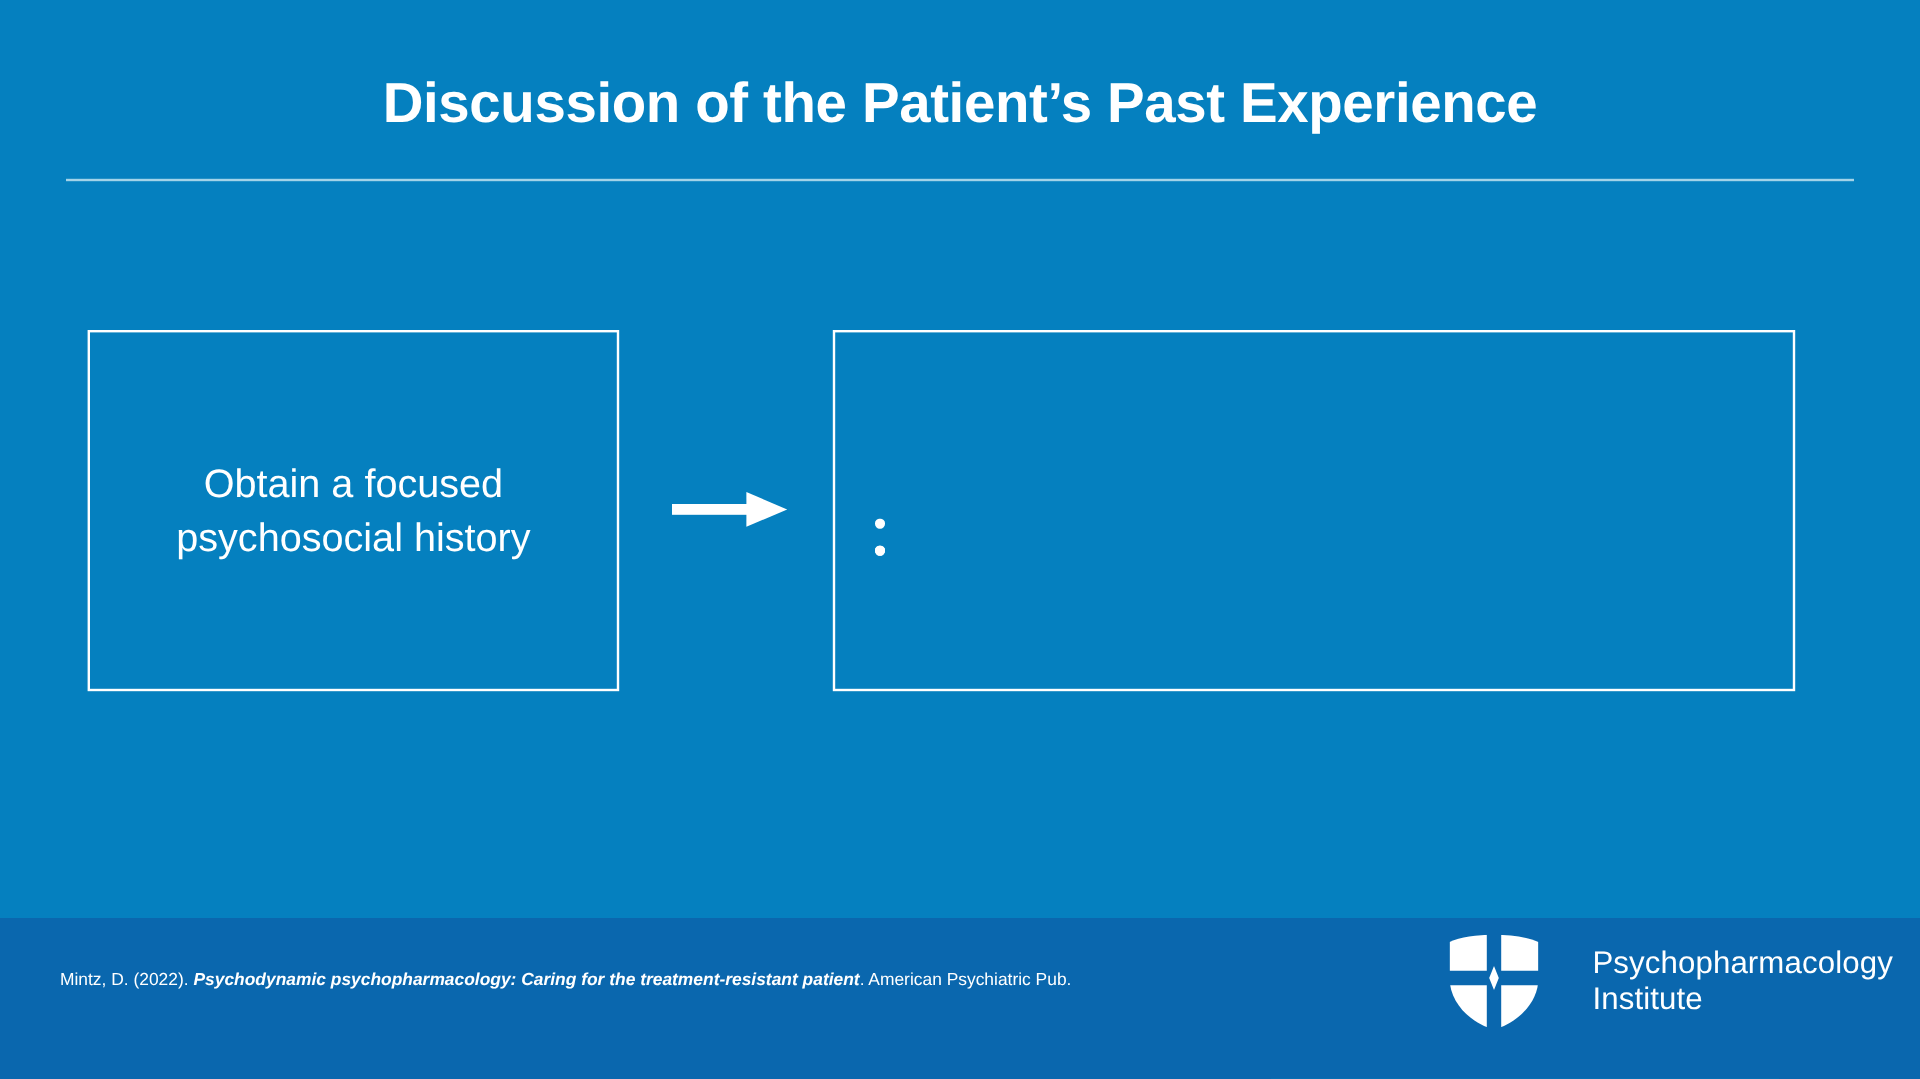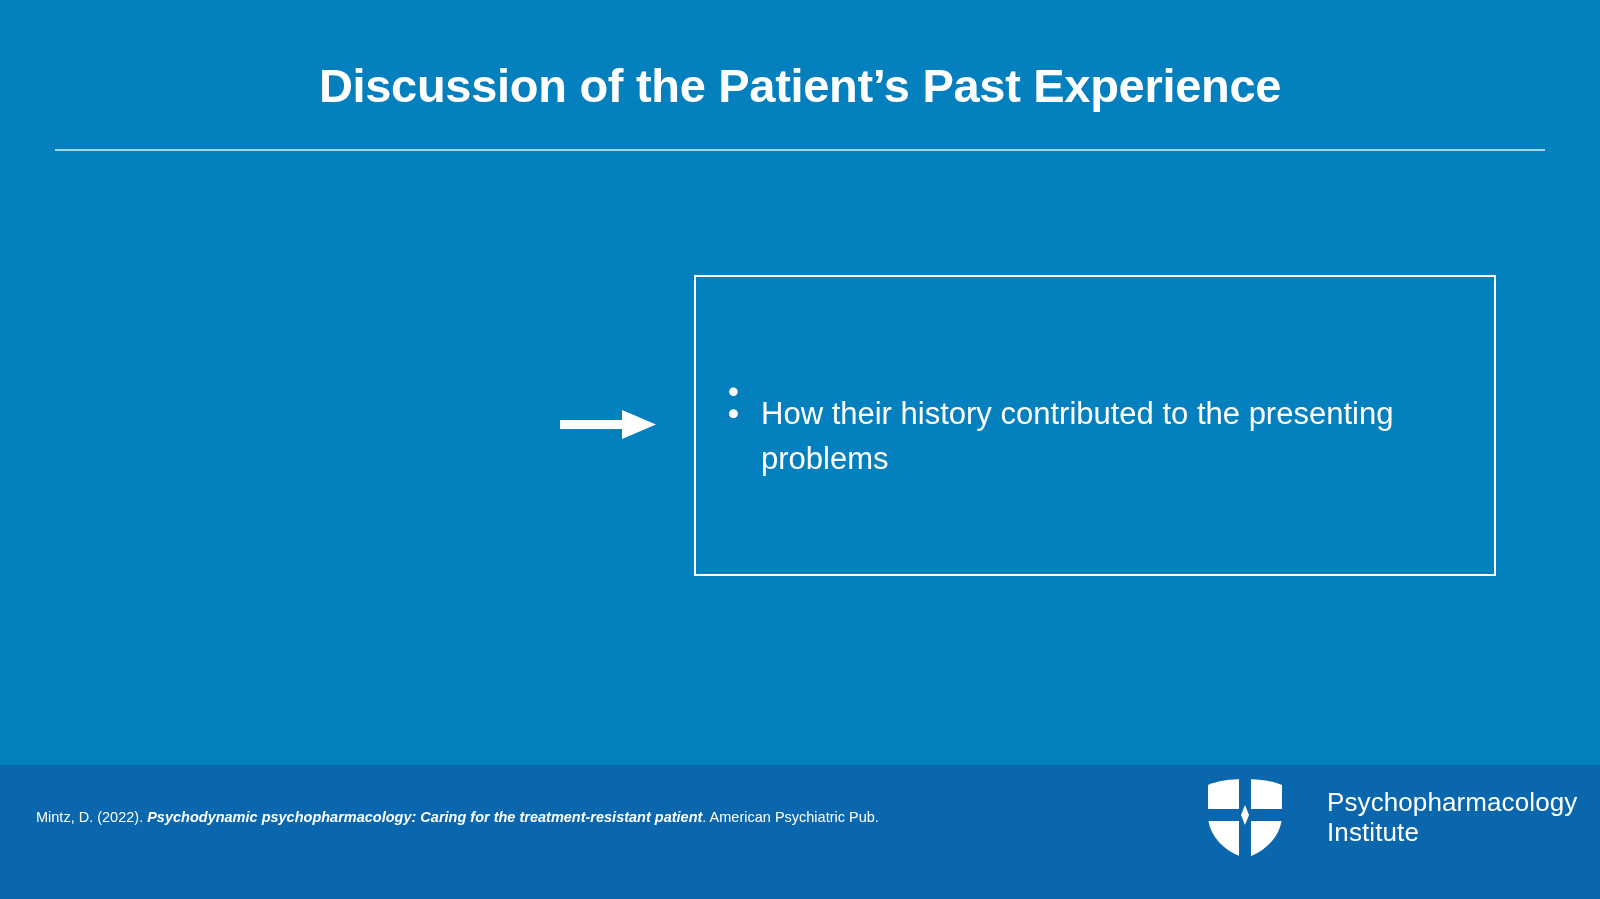--- a/index.html
+++ b/index.html
@@ -126,21 +126,21 @@
   .footer-band {
     position: absolute;
     left: 0;
     top: 765px;
     width: 1600px;
     height: 134px;
     background: #0a67ae;
   }
   .citation {
     position: absolute;
-    left: 36px;
+    left: 50px;
     top: 808px;
     width: 1100px;
     color: #ffffff;
     font-size: 14.5px;
     line-height: 1.3;
     font-family: "Liberation Sans", sans-serif;
     white-space: nowrap;
   }
   .citation .cit-title {
     font-style: italic;
@@ -177,39 +177,42 @@
 </head>
 <body>
 
 <div class="slide">
 
   <div class="title-block">
     <h1 class="slide-title">Discussion of the Patient’s Past Experience</h1>
   </div>
   <div class="title-rule"></div>
 
+  <div class="box box-left">
+    <div class="box-left-text">Obtain a focused
+psychosocial history</div>
+  </div>
 
   <div class="arrow">
     <svg width="96" height="34" viewBox="0 0 96 34" xmlns="http://www.w3.org/2000/svg" aria-hidden="true">
       <rect x="0" y="12" width="68" height="9" fill="#ffffff"></rect>
       <polygon points="62,2 96,16.5 62,31" fill="#ffffff"></polygon>
     </svg>
   </div>
 
   <div class="box box-right">
     <ul class="bullet-list">
       <li class="bullet-item">
         <span class="bullet-dot">•</span>
       </li>
       <li class="bullet-item">
         <span class="bullet-dot">•</span>
       </li>
       <li class="bullet-item">
         <span class="bullet-dot">•</span>
-        <span>How their history contributed to the presenting problems</span>
       </li>
     </ul>
   </div>
 
   <div class="footer-band"></div>
 
   <div class="citation">
     <span>Mintz, D. (2022). </span><span class="cit-title">Psychodynamic psychopharmacology: Caring for the treatment-resistant patient</span><span>. American Psychiatric Pub.</span>
   </div>
 

